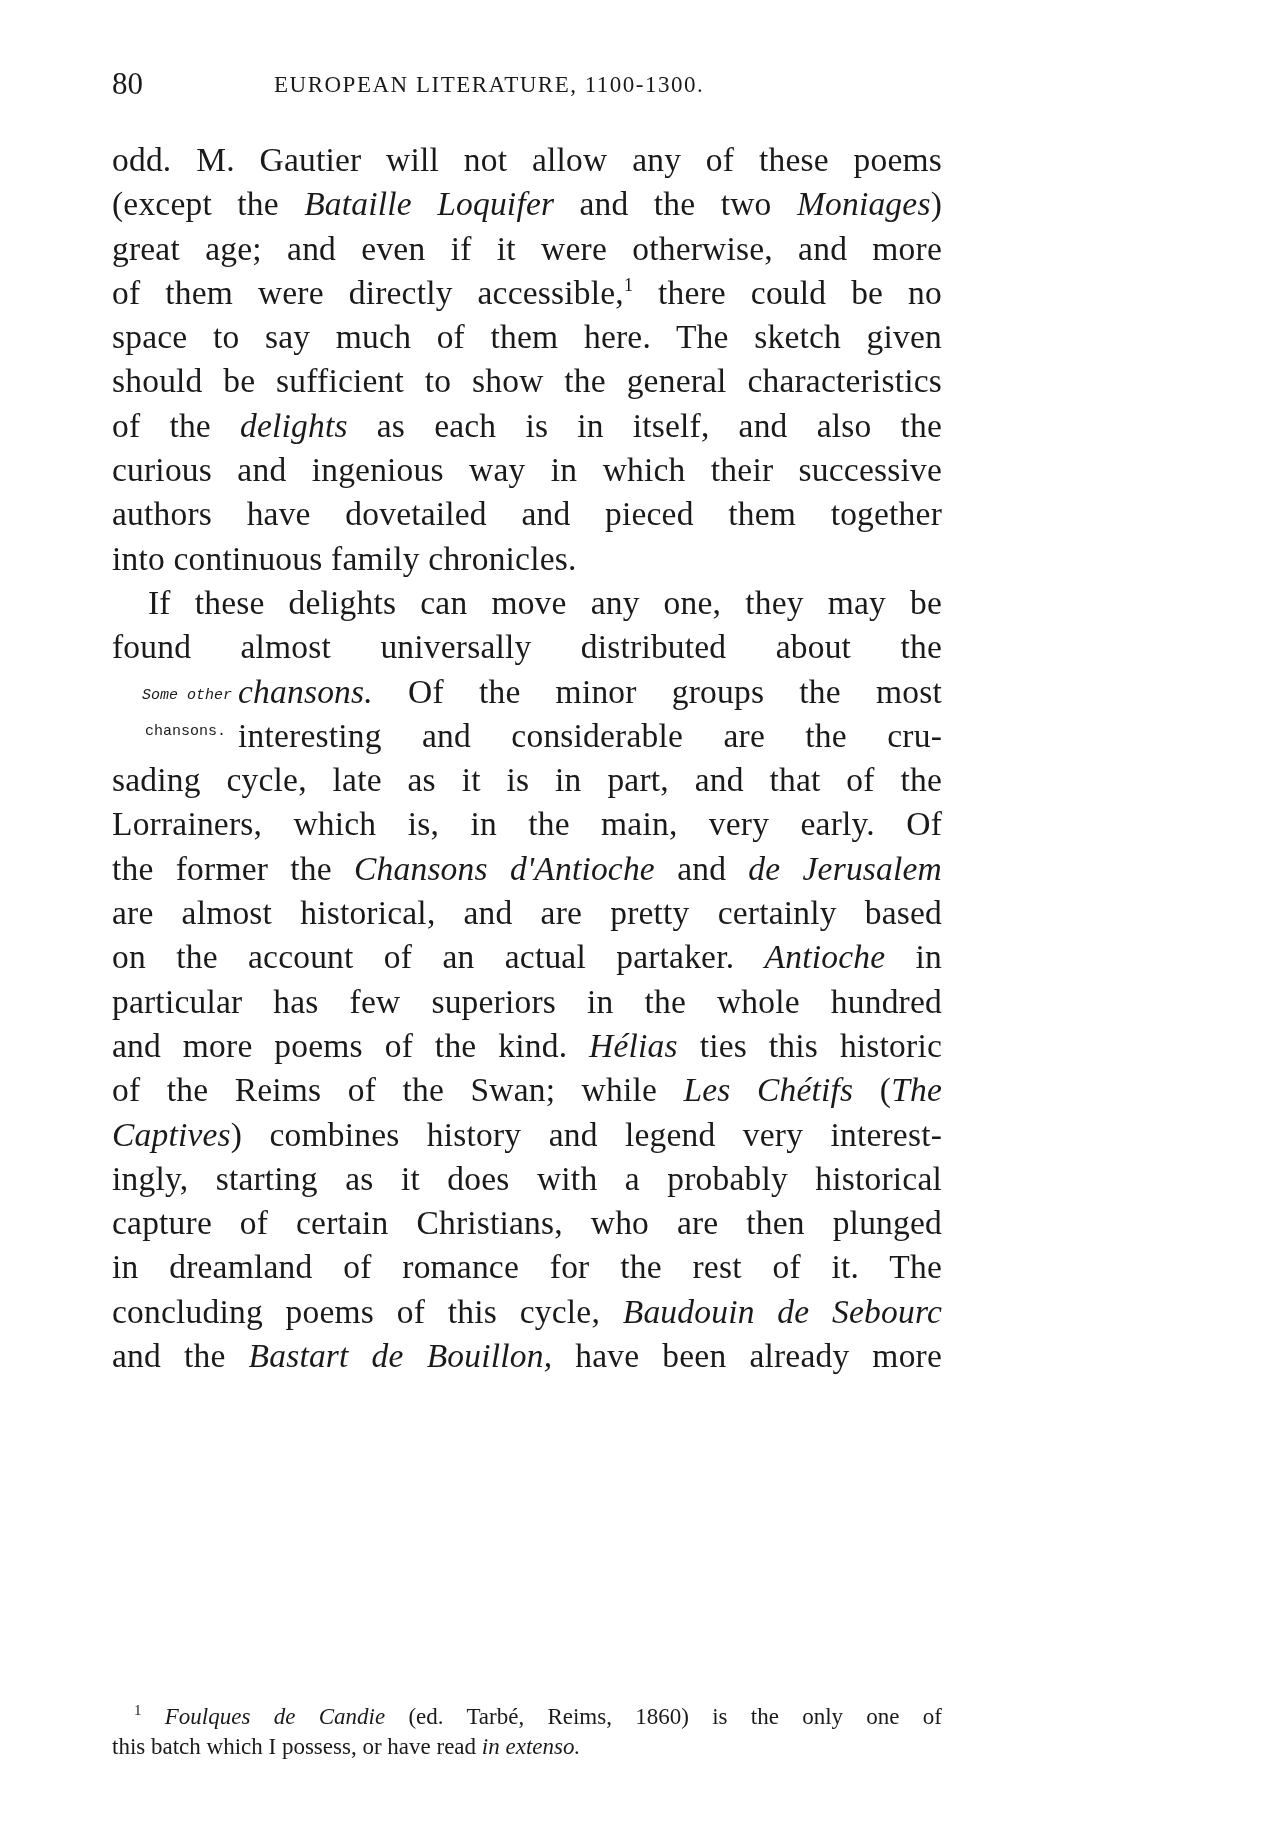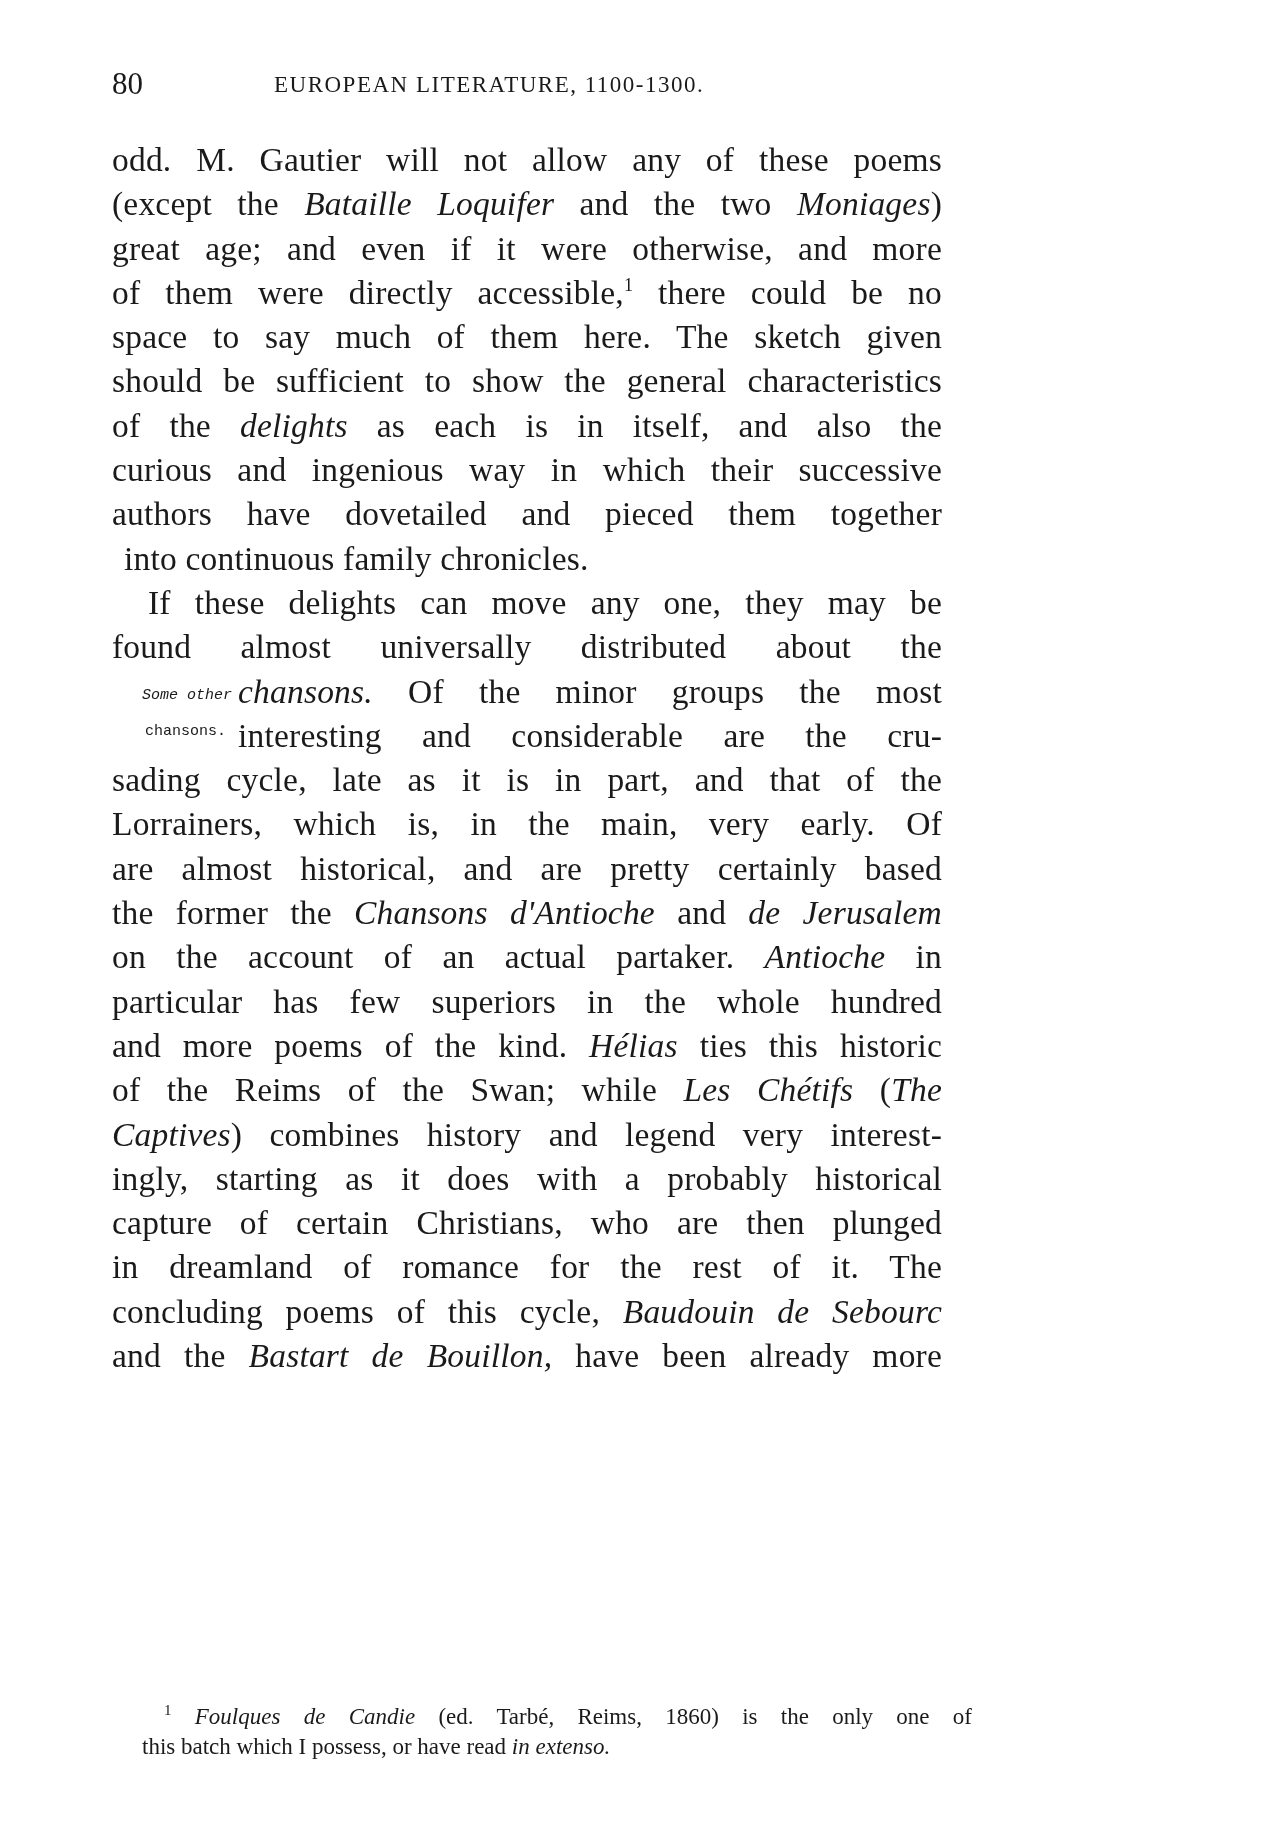--- a/index.html
+++ b/index.html
@@ -56,21 +56,20 @@
     .line {
       display: block;
       height: 44.3px;
       white-space: nowrap;
       text-align: justify;
       text-align-last: justify;
       width: 830px;
     }
     .line.last {
       text-align-last: left;
-      margin-left: 12px;
     }
     .line.indent {
       padding-left: 36px;
       width: 794px;
     }
     .line.with-note {
       padding-left: 126px;
       width: 704px;
     }
     em { font-style: italic; }
@@ -96,21 +95,20 @@
       font-family: "Liberation Serif", "DejaVu Serif", serif;
       font-size: 23px;
       line-height: 30px;
     }
     .footnote-line {
       display: block;
       white-space: nowrap;
       width: 830px;
       text-align: justify;
       text-align-last: justify;
-      margin-left: 30px;
     }
     .footnote-line.first { padding-left: 22px; width: 808px; }
     .footnote-line.last { text-align-last: left; }
     .footnote-line sup {
       font-size: 15px;
       vertical-align: 9px;
     }
   </style>
 </head>
 <body>
@@ -135,22 +133,22 @@
       <span class="line"><span>of the </span><em>delights</em><span> as each is in itself, and also the</span></span>
       <span class="line"><span>curious and ingenious way in which their successive</span></span>
       <span class="line"><span>authors have dovetailed and pieced them together</span></span>
       <span class="line last"><span>into continuous family chronicles.</span></span>
       <span class="line indent"><span>If these delights can move any one, they may be</span></span>
       <span class="line"><span>found almost universally distributed about the</span></span>
       <span class="line with-note"><em>chansons.</em><span>  Of the minor groups the most</span></span>
       <span class="line with-note"><span>interesting and considerable are the cru-</span></span>
       <span class="line"><span>sading cycle, late as it is in part, and that of the</span></span>
       <span class="line"><span>Lorrainers, which is, in the main, very early.  Of</span></span>
+      <span class="line"><span>the former the </span><em>Chansons d'Antioche</em><span> and </span><em>de Jerusalem</em></span>
       <span class="line"><span>are almost historical, and are pretty certainly based</span></span>
-      <span class="line"><span>the former the </span><em>Chansons d'Antioche</em><span> and </span><em>de Jerusalem</em></span>
       <span class="line"><span>on the account of an actual partaker.  </span><em>Antioche</em><span> in</span></span>
       <span class="line"><span>particular has few superiors in the whole hundred</span></span>
       <span class="line"><span>and more poems of the kind.  </span><em>Hélias</em><span> ties this historic</span></span>
       <span class="line"><span>of the Reims of the Swan; while </span><em>Les Chétifs</em><span> (</span><em>The</em></span>
       <span class="line"><em>Captives</em><span>) combines history and legend very interest-</span></span>
       <span class="line"><span>ingly, starting as it does with a probably historical</span></span>
       <span class="line"><span>capture of certain Christians, who are then plunged</span></span>
       <span class="line"><span>in dreamland of romance for the rest of it.  The</span></span>
       <span class="line"><span>concluding poems of this cycle, </span><em>Baudouin de Sebourc</em></span>
       <span class="line"><span>and the </span><em>Bastart de Bouillon,</em><span> have been already more</span></span>

